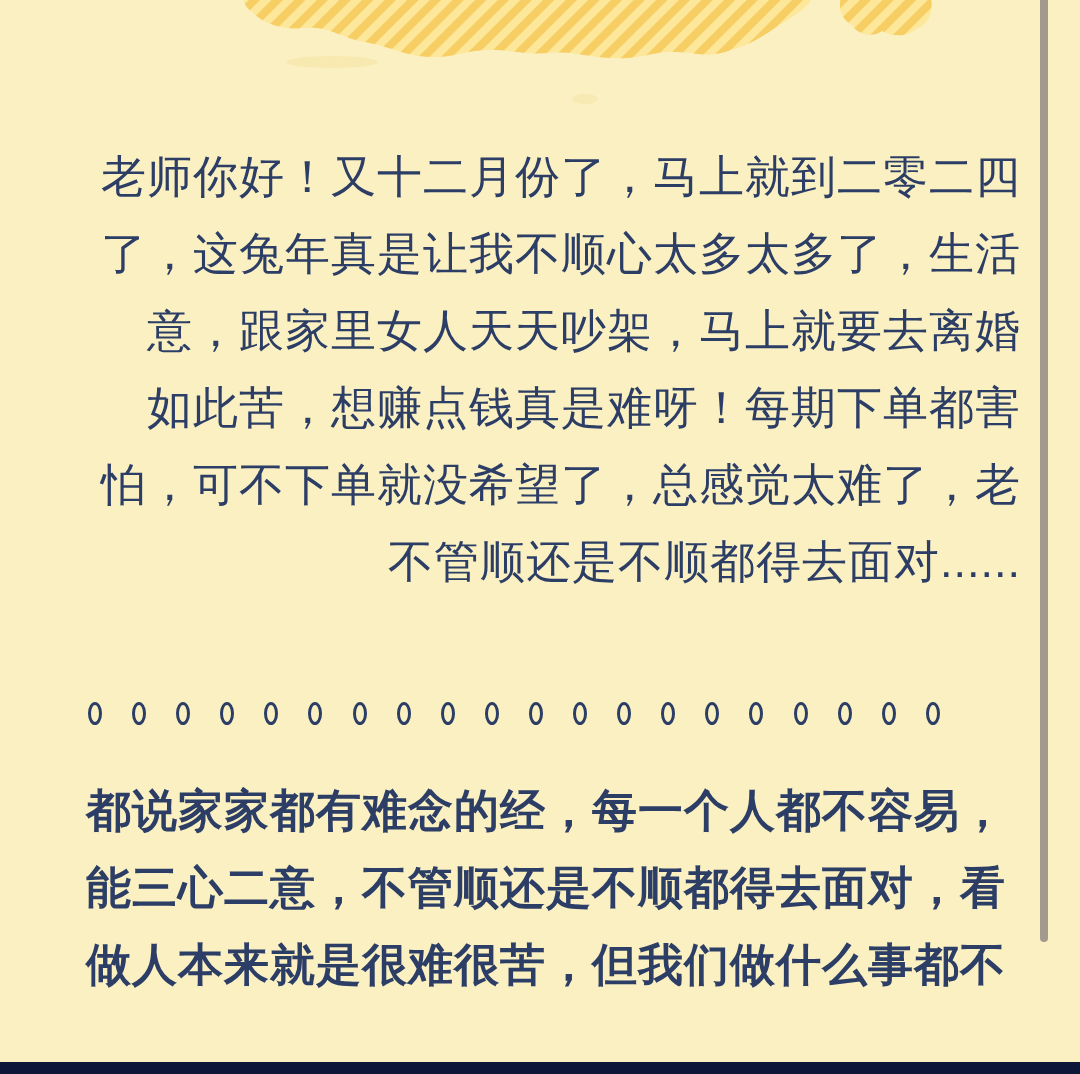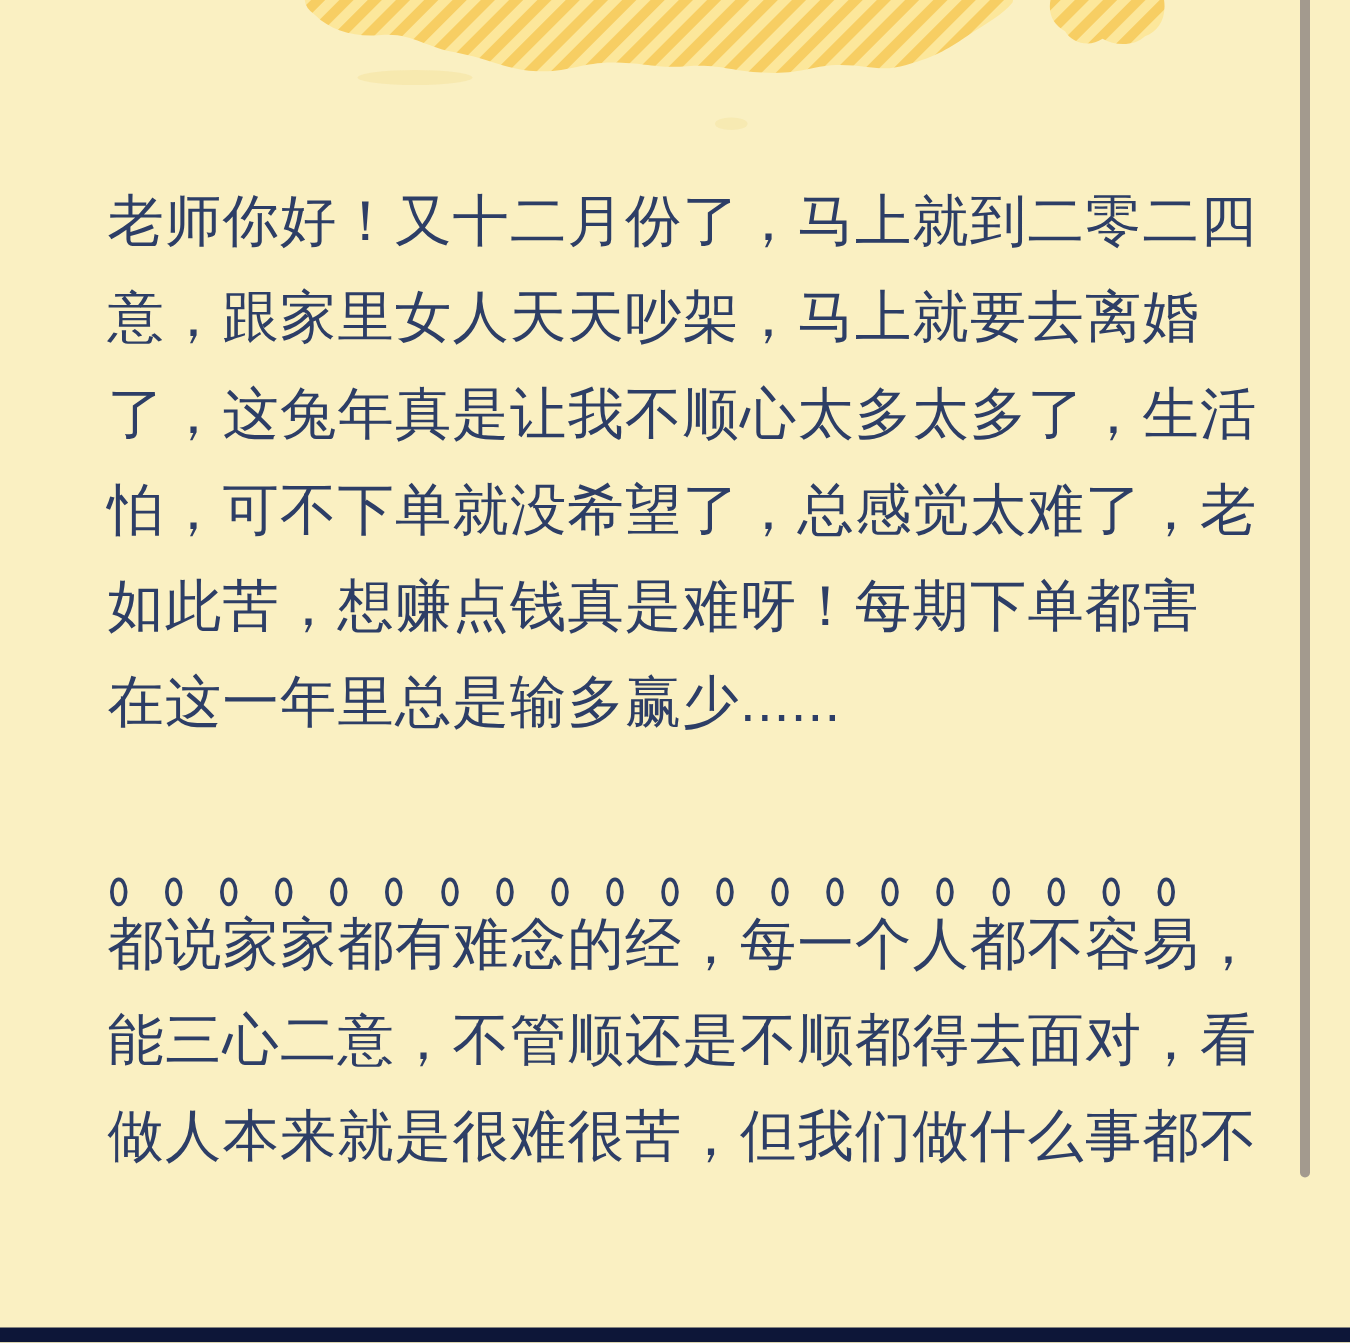--- a/index.html
+++ b/index.html
@@ -36,22 +36,22 @@
     position: absolute;
     left: 86px;
     width: 935px;
     color: #2D3E66;
     font-size: 45px;
     line-height: 77px;
     font-weight: 500;
     letter-spacing: 1px;
     white-space: nowrap;
   }
-  .para-1 { top: 138px; }
-  .para-2 { top: 716px; }
+  .para-1 { top: 138px; text-align: right; }
+  .para-2 { top: 772px; font-weight: bold; }
   .dots-row {
     position: absolute;
     left: 88px;
     top: 701px;
     width: 852px;
     height: 24px;
     display: flex;
     justify-content: space-between;
     align-items: center;
   }
@@ -110,25 +110,25 @@
       Z"></path>
 
     <ellipse cx="332" cy="62" rx="46" ry="6" fill="#F3E09A" opacity="0.45"></ellipse>
     <ellipse cx="585" cy="99" rx="13" ry="5" fill="#F3E09A" opacity="0.4"></ellipse>
   </svg>
 
   <div class="scrollbar-thumb"></div>
 
   <div class="para para-1">
     <div>老师你好！又十二月份了，马上就到二零二四</div>
+    <div>了，这兔年真是让我不顺心太多太多了，生活</div>
     <div>意，跟家里女人天天吵架，马上就要去离婚</div>
-    <div>了，这兔年真是让我不顺心太多太多了，生活</div>
+    <div>如此苦，想赚点钱真是难呀！每期下单都害</div>
     <div>怕，可不下单就没希望了，总感觉太难了，老</div>
-    <div>如此苦，想赚点钱真是难呀！每期下单都害</div>
-    <div>在这一年里总是输多赢少......</div>
+    <div>不管顺还是不顺都得去面对......</div>
   </div>
 
   <div class="dots-row" id="dots-row">
       <span class="dot"></span>
       <span class="dot"></span>
       <span class="dot"></span>
       <span class="dot"></span>
       <span class="dot"></span>
       <span class="dot"></span>
       <span class="dot"></span>

